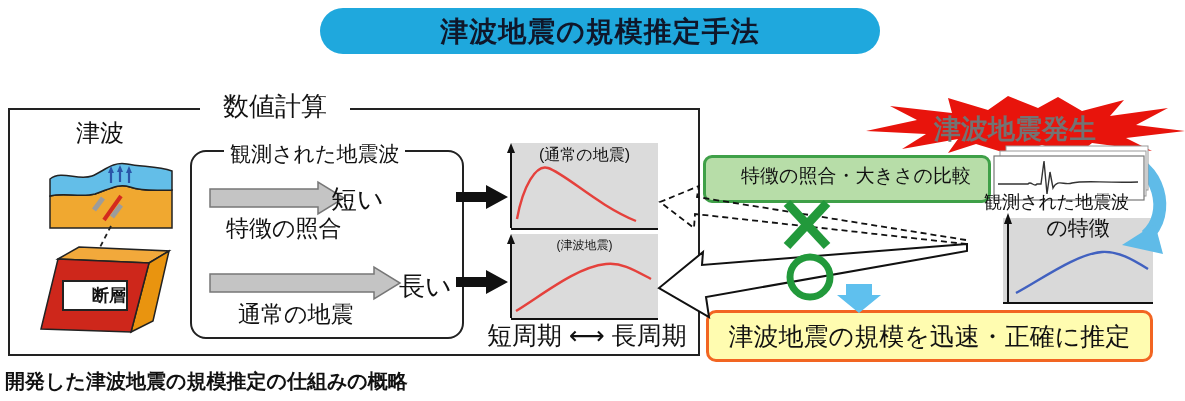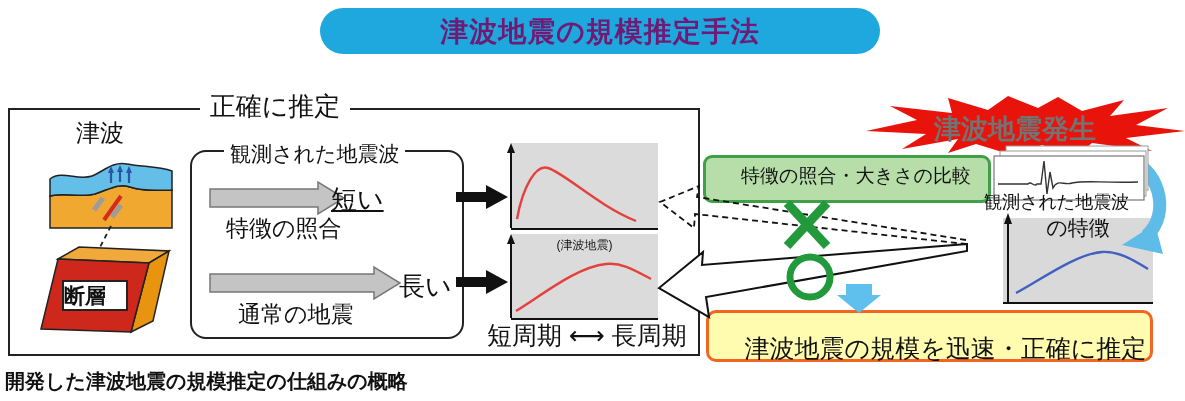--- a/index.html
+++ b/index.html
@@ -6,34 +6,34 @@
   #canvas{
     position:relative;width:1185px;height:401px;background:#fff;overflow:hidden;
     font-family:"Liberation Sans","DejaVu Sans",sans-serif;color:#111;
   }
   .abs{position:absolute;}
   .txt{position:absolute;z-index:3;white-space:nowrap;color:#111;}
   
   #title{
     left:320px;top:8px;width:560px;height:46px;border-radius:23px;
     background:#1FA8DD;z-index:1;
-    color:#701a75;font-weight:bold;font-size:28px;line-height:47px;text-align:center;
+    color:#0f172a;font-weight:bold;font-size:28px;line-height:47px;text-align:center;
     letter-spacing:1px;
   }
   
   #outerbox{left:8px;top:108px;width:688px;height:244px;border:2px solid #222;z-index:1;background:transparent;}
   #numlabel{left:200px;top:88px;width:150px;height:36px;background:#fff;z-index:3;
     font-size:26px;line-height:36px;text-align:center;}
   #tsunami-lb{left:76px;top:117px;font-size:24px;}
   #faultlabel{left:62px;top:280px;width:62px;height:27px;background:#fff;border:2px solid #222;
-    z-index:3;font-size:21px;font-weight:bold;line-height:27px;text-align:left;}
+    z-index:3;font-size:17px;font-weight:bold;line-height:27px;text-align:right;}
   
   #innerbox{left:190px;top:150px;width:270px;height:185px;border:2px solid #222;border-radius:16px;z-index:1;}
   #sliplabel{left:224px;top:139px;height:30px;background:#fff;z-index:3;font-size:21px;line-height:30px;padding:0 6px;}
-  #short-lb{left:331px;top:182px;font-size:26px;text-decoration:underline;}
+  #short-lb{left:331px;top:182px;font-size:26px;}
   #normal-lb{left:226px;top:213px;font-size:23px;}
   #long-lb{left:399px;top:269px;font-size:26px;}
   #tsunamiq-lb{left:238px;top:299px;font-size:23px;}
   
   #spec-head{left:462px;top:112px;font-size:23px;}
   .panel{position:absolute;background:#DBDBDB;border-bottom:2px solid #111;z-index:0;}
   #panel-top{left:511px;top:143px;width:147px;height:85px;}
   #panel-bot{left:511px;top:234px;width:147px;height:84px;}
   #spec-top-lb{left:511px;top:145px;width:147px;text-align:center;font-size:16px;}
   #spec-bot-lb{left:511px;top:237px;width:147px;text-align:center;font-size:12px;}
@@ -41,21 +41,21 @@
   
   #burst-lb{left:905px;top:111px;width:220px;text-align:center;color:#737373;font-weight:bold;font-size:27px;}
   #comparebox{left:703px;top:155px;width:282px;height:42px;background:#B7DDA8;border:3px solid #3FA048;
     border-radius:9px;z-index:1;}
   #compare-lb{left:703px;top:163px;width:306px;text-align:center;font-size:19px;}
   #obs1-lb{left:984px;top:190px;font-size:18px;}
   #obs2-lb{left:1003px;top:214px;width:150px;text-align:center;font-size:21px;}
   #panel-obs{left:1003px;top:218px;width:150px;height:84px;background:#D9D9D9;border-bottom:2px solid #111;}
   #resultbox{left:706px;top:310px;width:441px;height:46px;background:#FFFCB0;border:3px solid #F26522;
     border-radius:10px;z-index:1;}
-  #result-lb{left:706px;top:332px;width:447px;text-align:center;font-size:25px;padding-left:16px;}
+  #result-lb{left:706px;top:320px;width:447px;text-align:center;font-size:25px;}
   #caption{left:5px;top:368px;font-size:20px;font-weight:bold;}
   #shapes{position:absolute;left:0;top:0;z-index:2;pointer-events:none;}
 </style>
 </head>
 <body>
 
 <div id="canvas">
 
   <div id="title" class="abs">津波地震の規模推定手法</div>
 
@@ -132,29 +132,30 @@
 
     <g stroke="#22993B" stroke-width="9">
       <line x1="787" y1="203" x2="827" y2="246"></line>
       <line x1="827" y1="203" x2="787" y2="246"></line>
     </g>
     <circle cx="810" cy="277" r="20" fill="none" stroke="#22993B" stroke-width="7"></circle>
 
     <polygon fill="#5FC0EE" points="846,284 872,284 872,295 881,295 859,313 837,295 846,295"></polygon>
   </svg>
 
-  <div id="numlabel" class="txt">正確に推定</div>
+  <div id="numlabel" class="txt">数値計算</div>
   <div id="tsunami-lb" class="txt">津波</div>
   <div id="faultlabel" class="txt">断層</div>
   <div id="sliplabel" class="txt">観測された地震波</div>
   <div id="short-lb" class="txt">短い</div>
   <div id="normal-lb" class="txt">特徴の照合</div>
   <div id="long-lb" class="txt">長い</div>
   <div id="tsunamiq-lb" class="txt">通常の地震</div>
 
+  <div id="spec-top-lb" class="txt">(通常の地震)</div>
   <div id="spec-bot-lb" class="txt">(津波地震)</div>
   <div id="axis-lb" class="txt">短周期 ⟷ 長周期</div>
 
   <div id="burst-lb" class="txt">津波地震発生</div>
   <div id="compare-lb" class="txt">特徴の照合・大きさの比較</div>
   <div id="obs1-lb" class="txt">観測された地震波</div>
   <div id="obs2-lb" class="txt">の特徴</div>
   <div id="result-lb" class="txt">津波地震の規模を迅速・正確に推定</div>
 
   <div id="caption" class="txt">開発した津波地震の規模推定の仕組みの概略</div>

